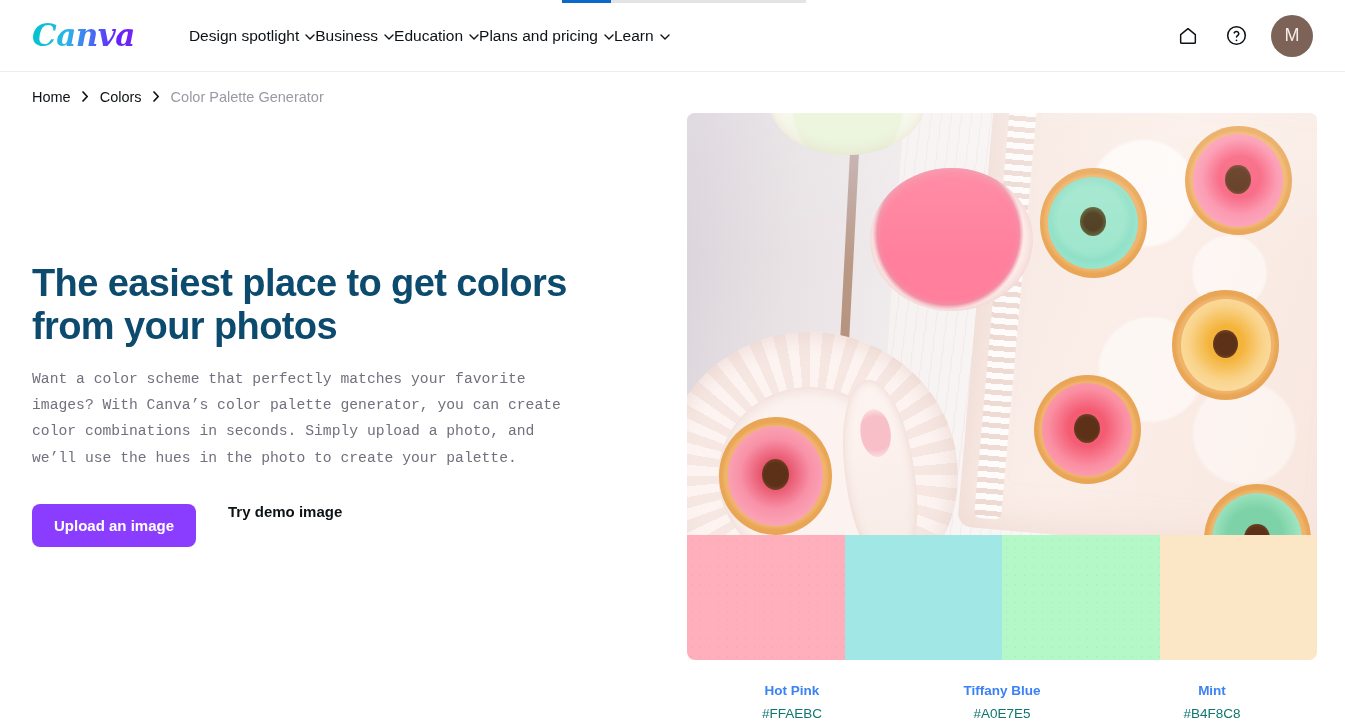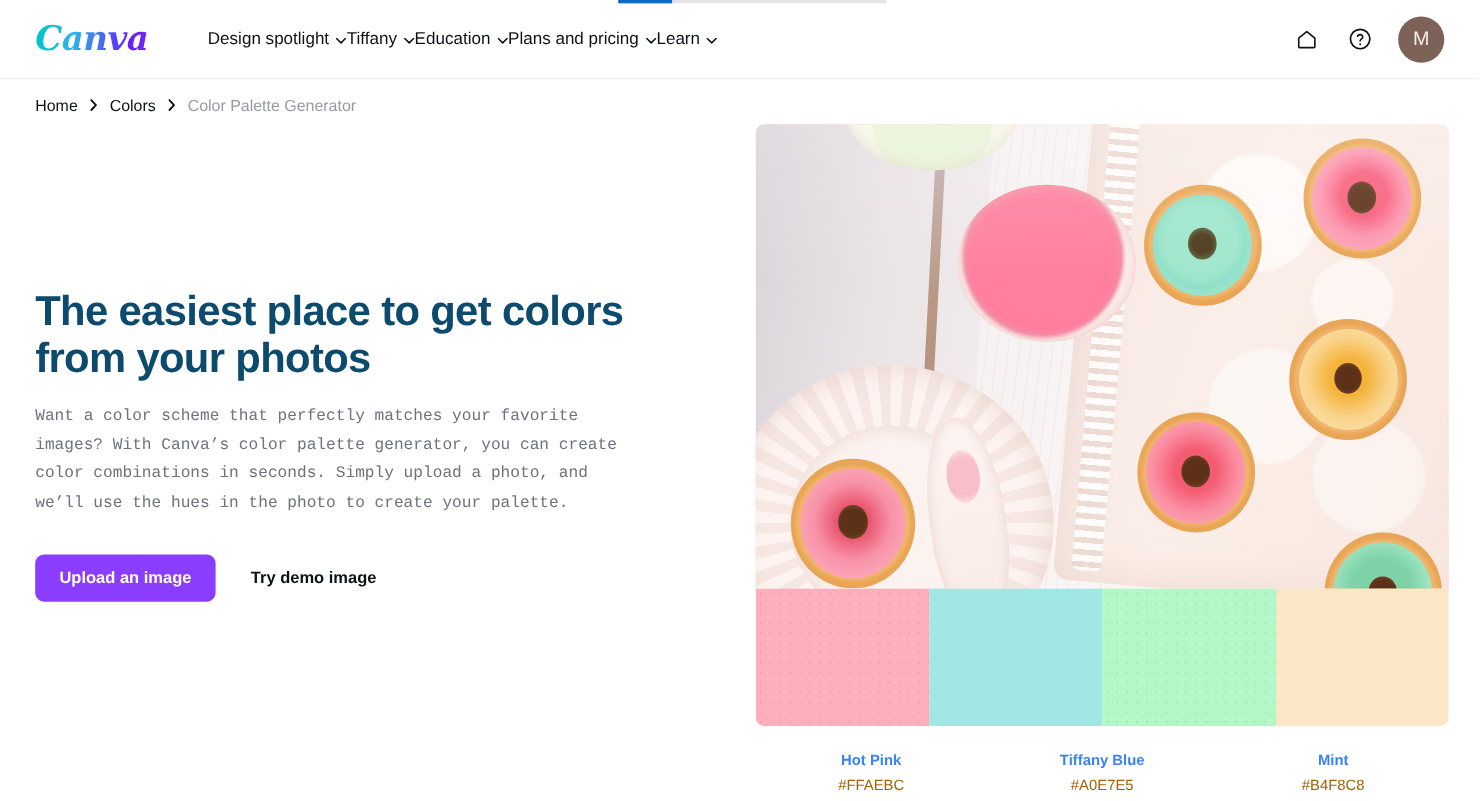--- a/index.html
+++ b/index.html
@@ -151,21 +151,21 @@
     margin-top: 19px;
     font-size: 14.7px;
     line-height: 1.78;
     color: #71717e;
     max-width: 535px;
     font-family: Liberation Mono, monospace;
   }
   .cta-row {
     margin-top: 33px;
     display: flex;
-    align-items: center;
+    align-items: flex-start;
     gap: 32px;
   }
   .btn-primary {
     background: #8b3dff;
     color: #ffffff;
     border: none;
     border-radius: 8px;
     font-family: inherit;
     font-size: 15px;
     font-weight: 700;
@@ -372,21 +372,21 @@
   }
   .pl-name {
     font-size: 13.5px;
     font-weight: 700;
     color: #3b82f6;
     line-height: 1.2;
   }
   .pl-hex {
     margin-top: 7px;
     font-size: 13.5px;
-    color: #a16207;
+    color: #0f766e;
     line-height: 1.2;
   }
 </style>
 </head>
 <body>
 
 <div class="progress-track" style="background: rgb(228, 228, 230);">
   <div class="progress-fill" style="width: 20%; background: rgb(13, 105, 201);"></div>
 </div>
 
@@ -396,21 +396,21 @@
   <nav class="nav">
     <div class="nav-item">
       <span>Design spotlight</span>
       <span class="chev">
         <svg width="10" height="6" viewBox="0 0 10 6">
             <path d="M1 1l4 4 4-4" fill="none" stroke="#0d1216" stroke-width="1.4" stroke-linecap="round" stroke-linejoin="round"></path>
           </svg>
       </span>
     </div>
     <div class="nav-item">
-      <span>Tiffany</span>
+      <span>Business</span>
       <span class="chev">
         <svg width="10" height="6" viewBox="0 0 10 6">
             <path d="M1 1l4 4 4-4" fill="none" stroke="#0d1216" stroke-width="1.4" stroke-linecap="round" stroke-linejoin="round"></path>
           </svg>
       </span>
     </div>
     <div class="nav-item">
       <span>Education</span>
       <span class="chev">
         <svg width="10" height="6" viewBox="0 0 10 6">

